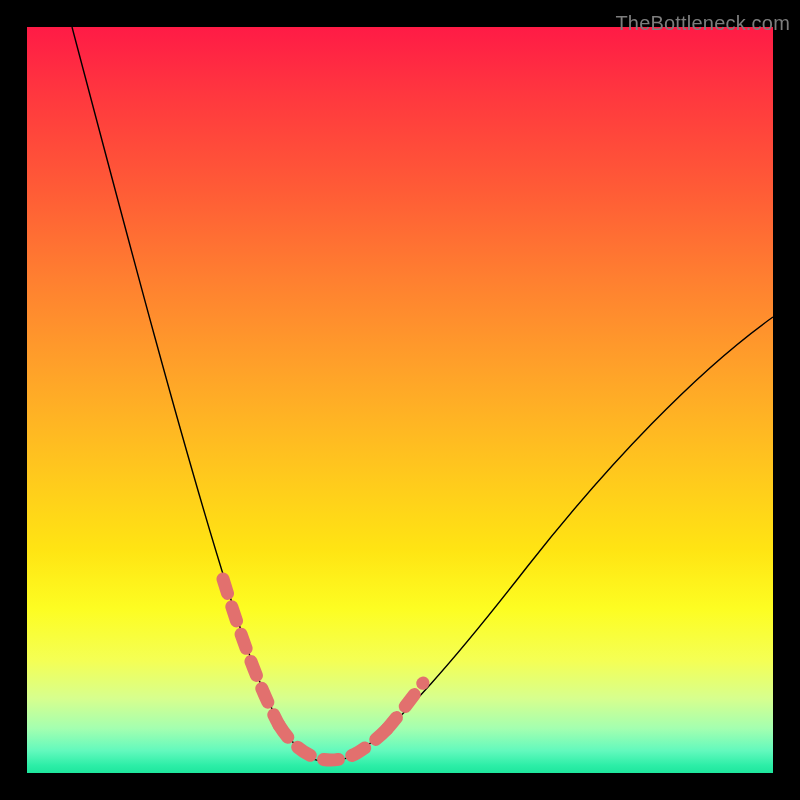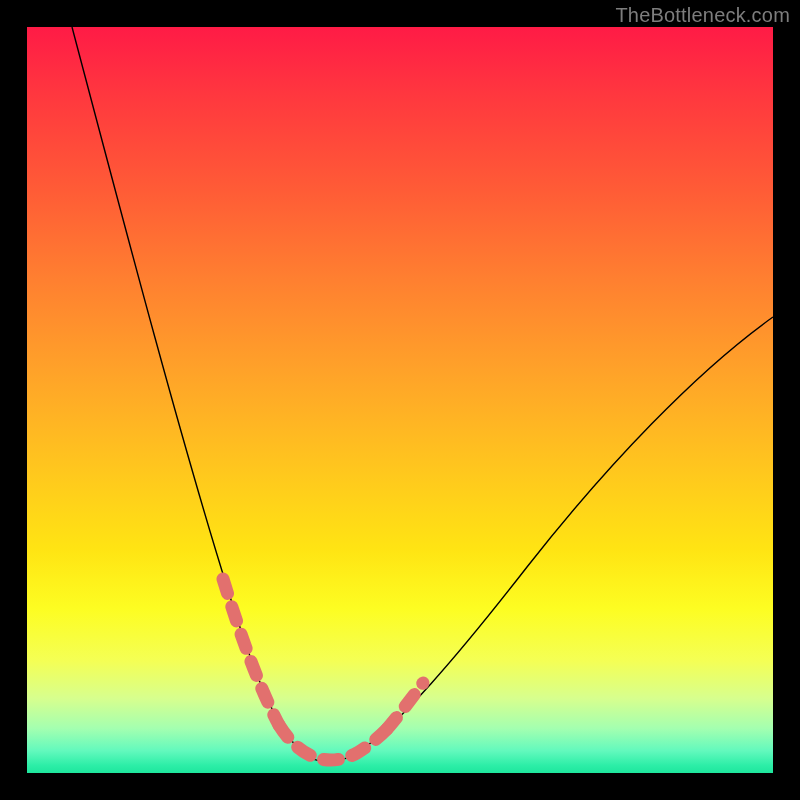--- a/index.html
+++ b/index.html
@@ -29,21 +29,21 @@
       #f4ff55 85%,
       #d7ff8e 90%,
       #a4ffb0 94%,
       #63f9bd 97%,
       #2ceea7 99%,
       #1ee69d 100%
     );
   }
   .watermark {
     position: absolute;
-    top: 4px;
+    top: 12px;
     right: 10px;
     color: #7d7d7d;
     font-size: 20px;
     font-weight: 500;
     letter-spacing: 0.2px;
     user-select: none;
   }
   svg.curve {
     position: absolute;
     left: 0;

